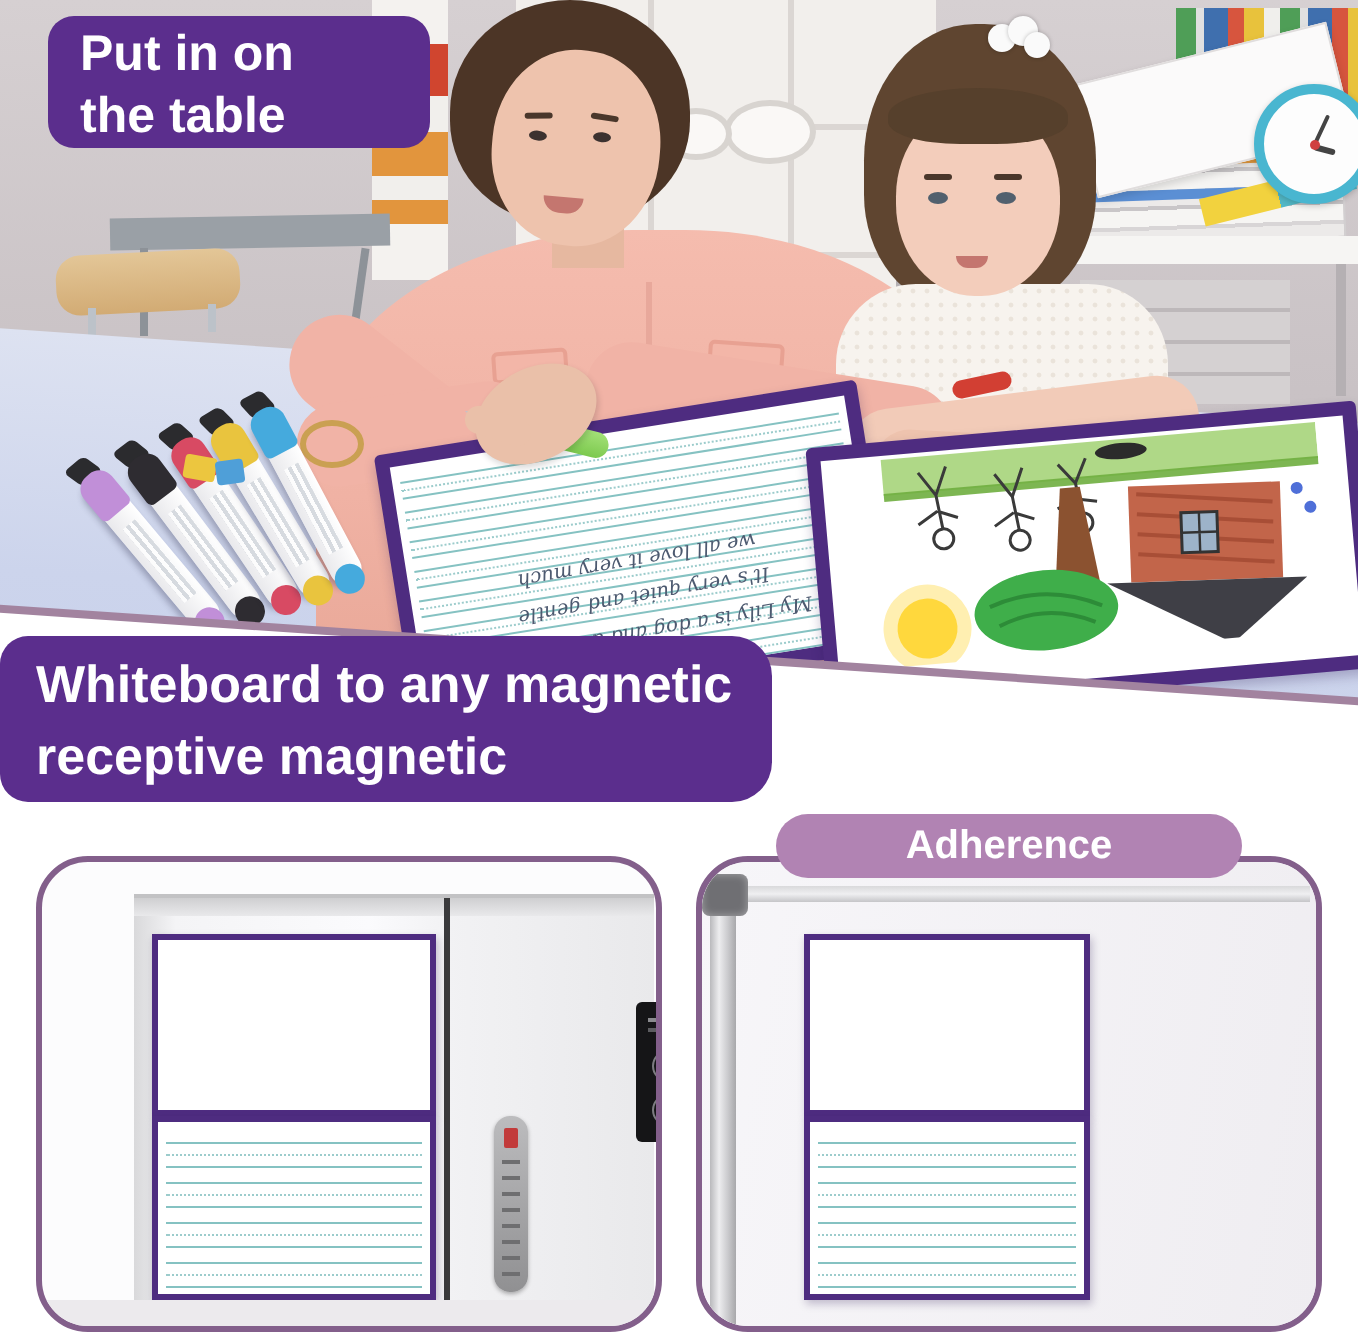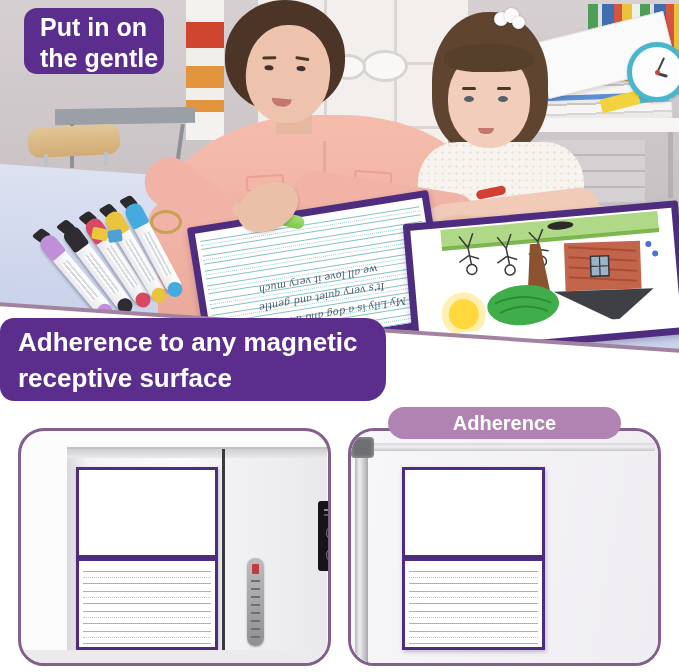--- a/index.html
+++ b/index.html
@@ -135,21 +135,21 @@
       background:linear-gradient(180deg,#a3e077 0%,#7cc94e 100%);transform:rotate(14deg);z-index:6;}
   .gm-tip{position:absolute;left:-12px;top:2px;width:0;height:0;
       border-right:12px solid #c3c3c8;border-top:4px solid transparent;border-bottom:5px solid transparent;}
   .w-finger{position:absolute;left:232px;top:206px;width:34px;height:14px;border-radius:8px;background:#eac0a9;transform:rotate(18deg);z-index:7;}
 
   
   .hero-edge{position:absolute;left:-5px;top:302px;width:700px;height:4px;background:#a2839f;
       transform:rotate(3.9deg);transform-origin:left center;z-index:10;}
 
   
-  .badge{position:absolute;left:24px;top:8px;width:140px;height:66px;background:#5b2e8d;border-radius:13px;
+  .badge{position:absolute;left:24px;top:8px;width:191px;height:66px;background:#5b2e8d;border-radius:13px;
       color:#fff;font-weight:bold;font-size:25px;line-height:31px;padding:4px 0 0 16px;z-index:20;box-sizing:border-box;}
   .banner{position:absolute;left:0;top:318px;width:386px;height:83px;background:#5b2e8d;border-radius:14px 20px 20px 14px;
       color:#fff;font-weight:bold;font-size:26px;line-height:36px;display:flex;flex-direction:column;
       justify-content:center;padding-left:18px;z-index:20;box-sizing:border-box;}
 
   
   .card{position:absolute;top:428px;width:313px;height:238px;border:3px solid #835f8b;border-radius:26px;
       background:#fcfcfd;overflow:hidden;z-index:15;box-sizing:border-box;}
   .card-left{left:18px;} .card-right{left:348px;}
   .pill{position:absolute;top:407px;width:233px;height:32px;border-radius:16px;background:#b183b3;
@@ -389,25 +389,25 @@
       <div class="gm-tip"></div>
     </div>
     <div class="w-hand"></div>
     <div class="w-finger"></div>
   </div>
 
   <div class="hero-edge"></div>
 
   <div class="badge">
     <div>Put in on</div>
-    <div>the gentle</div>
+    <div>the table</div>
   </div>
   <div class="banner">
-    <div>Adherence to any magnetic</div>
-    <div>receptive surface</div>
+    <div>Whiteboard to any magnetic</div>
+    <div>receptive magnetic</div>
   </div>
 
   <div class="card card-left">
     <div class="fridge">
       <div class="fridge-topband"></div>
       <div class="fridge-seam"></div>
       <div class="fridge-panel">
         <div class="ln l1"></div>
           <div class="ln l2"></div>
         <div class="cir c1"></div>

